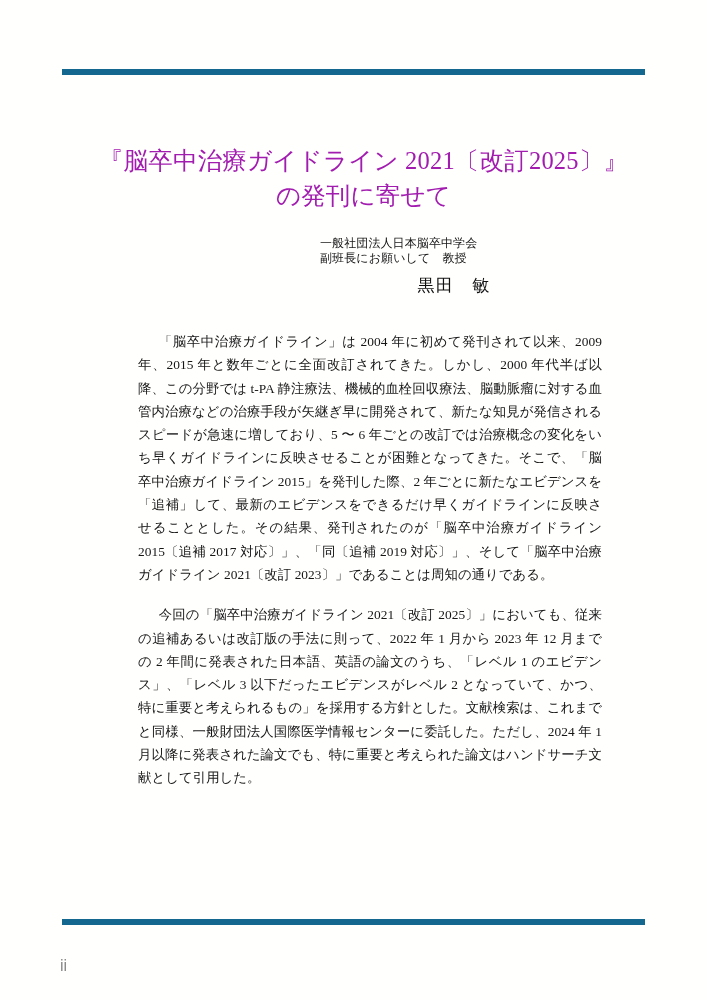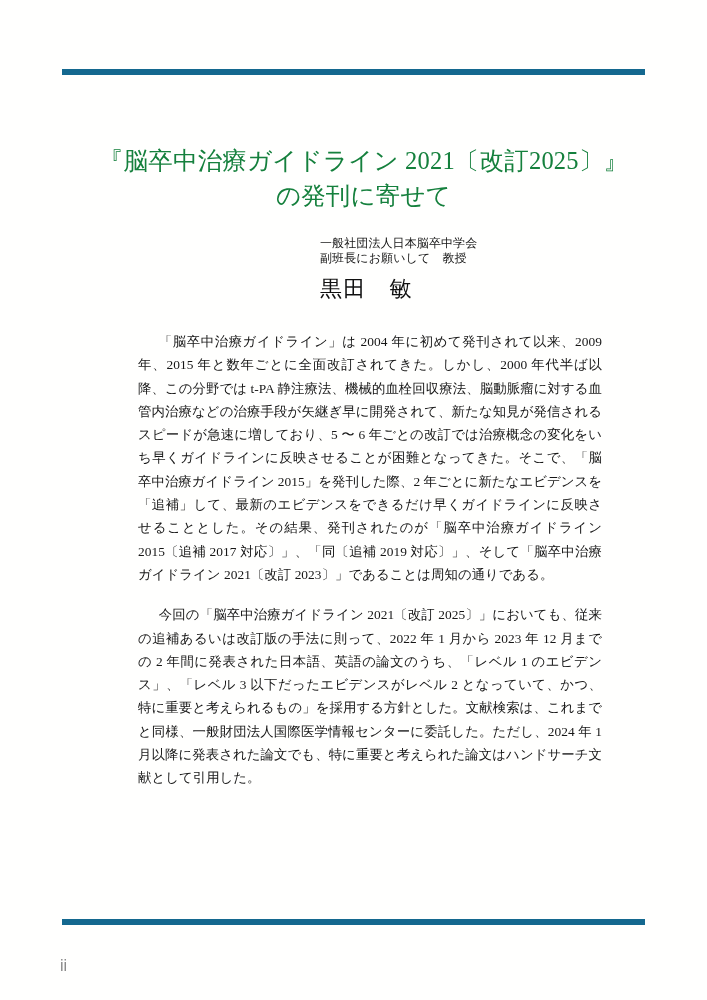--- a/index.html
+++ b/index.html
@@ -39,42 +39,42 @@
     position: absolute;
     top: 143px;
     left: 0;
     width: 707px;
     text-align: center;
   }
   .title-line {
     font-size: 24.5px;
     line-height: 35px;
     letter-spacing: 0.2px;
-    color: #15803d;
+    color: #a21caf;
     white-space: nowrap;
     padding-left: 20px;
   }
 
   
   .attribution {
     position: absolute;
     top: 236px;
     left: 320px;
     width: 268px;
   }
   .attr-line {
     font-size: 12px;
     line-height: 14.6px;
     color: #161616;
     letter-spacing: 0.1px;
   }
   .author-name {
     margin-top: 9px;
-    text-align: left;
-    font-size: 22px;
+    text-align: center;
+    font-size: 17px;
     letter-spacing: 1.2px;
     color: #101010;
   }
 
   
   .body-block {
     position: absolute;
     top: 330px;
     left: 138px;
     width: 464px;

